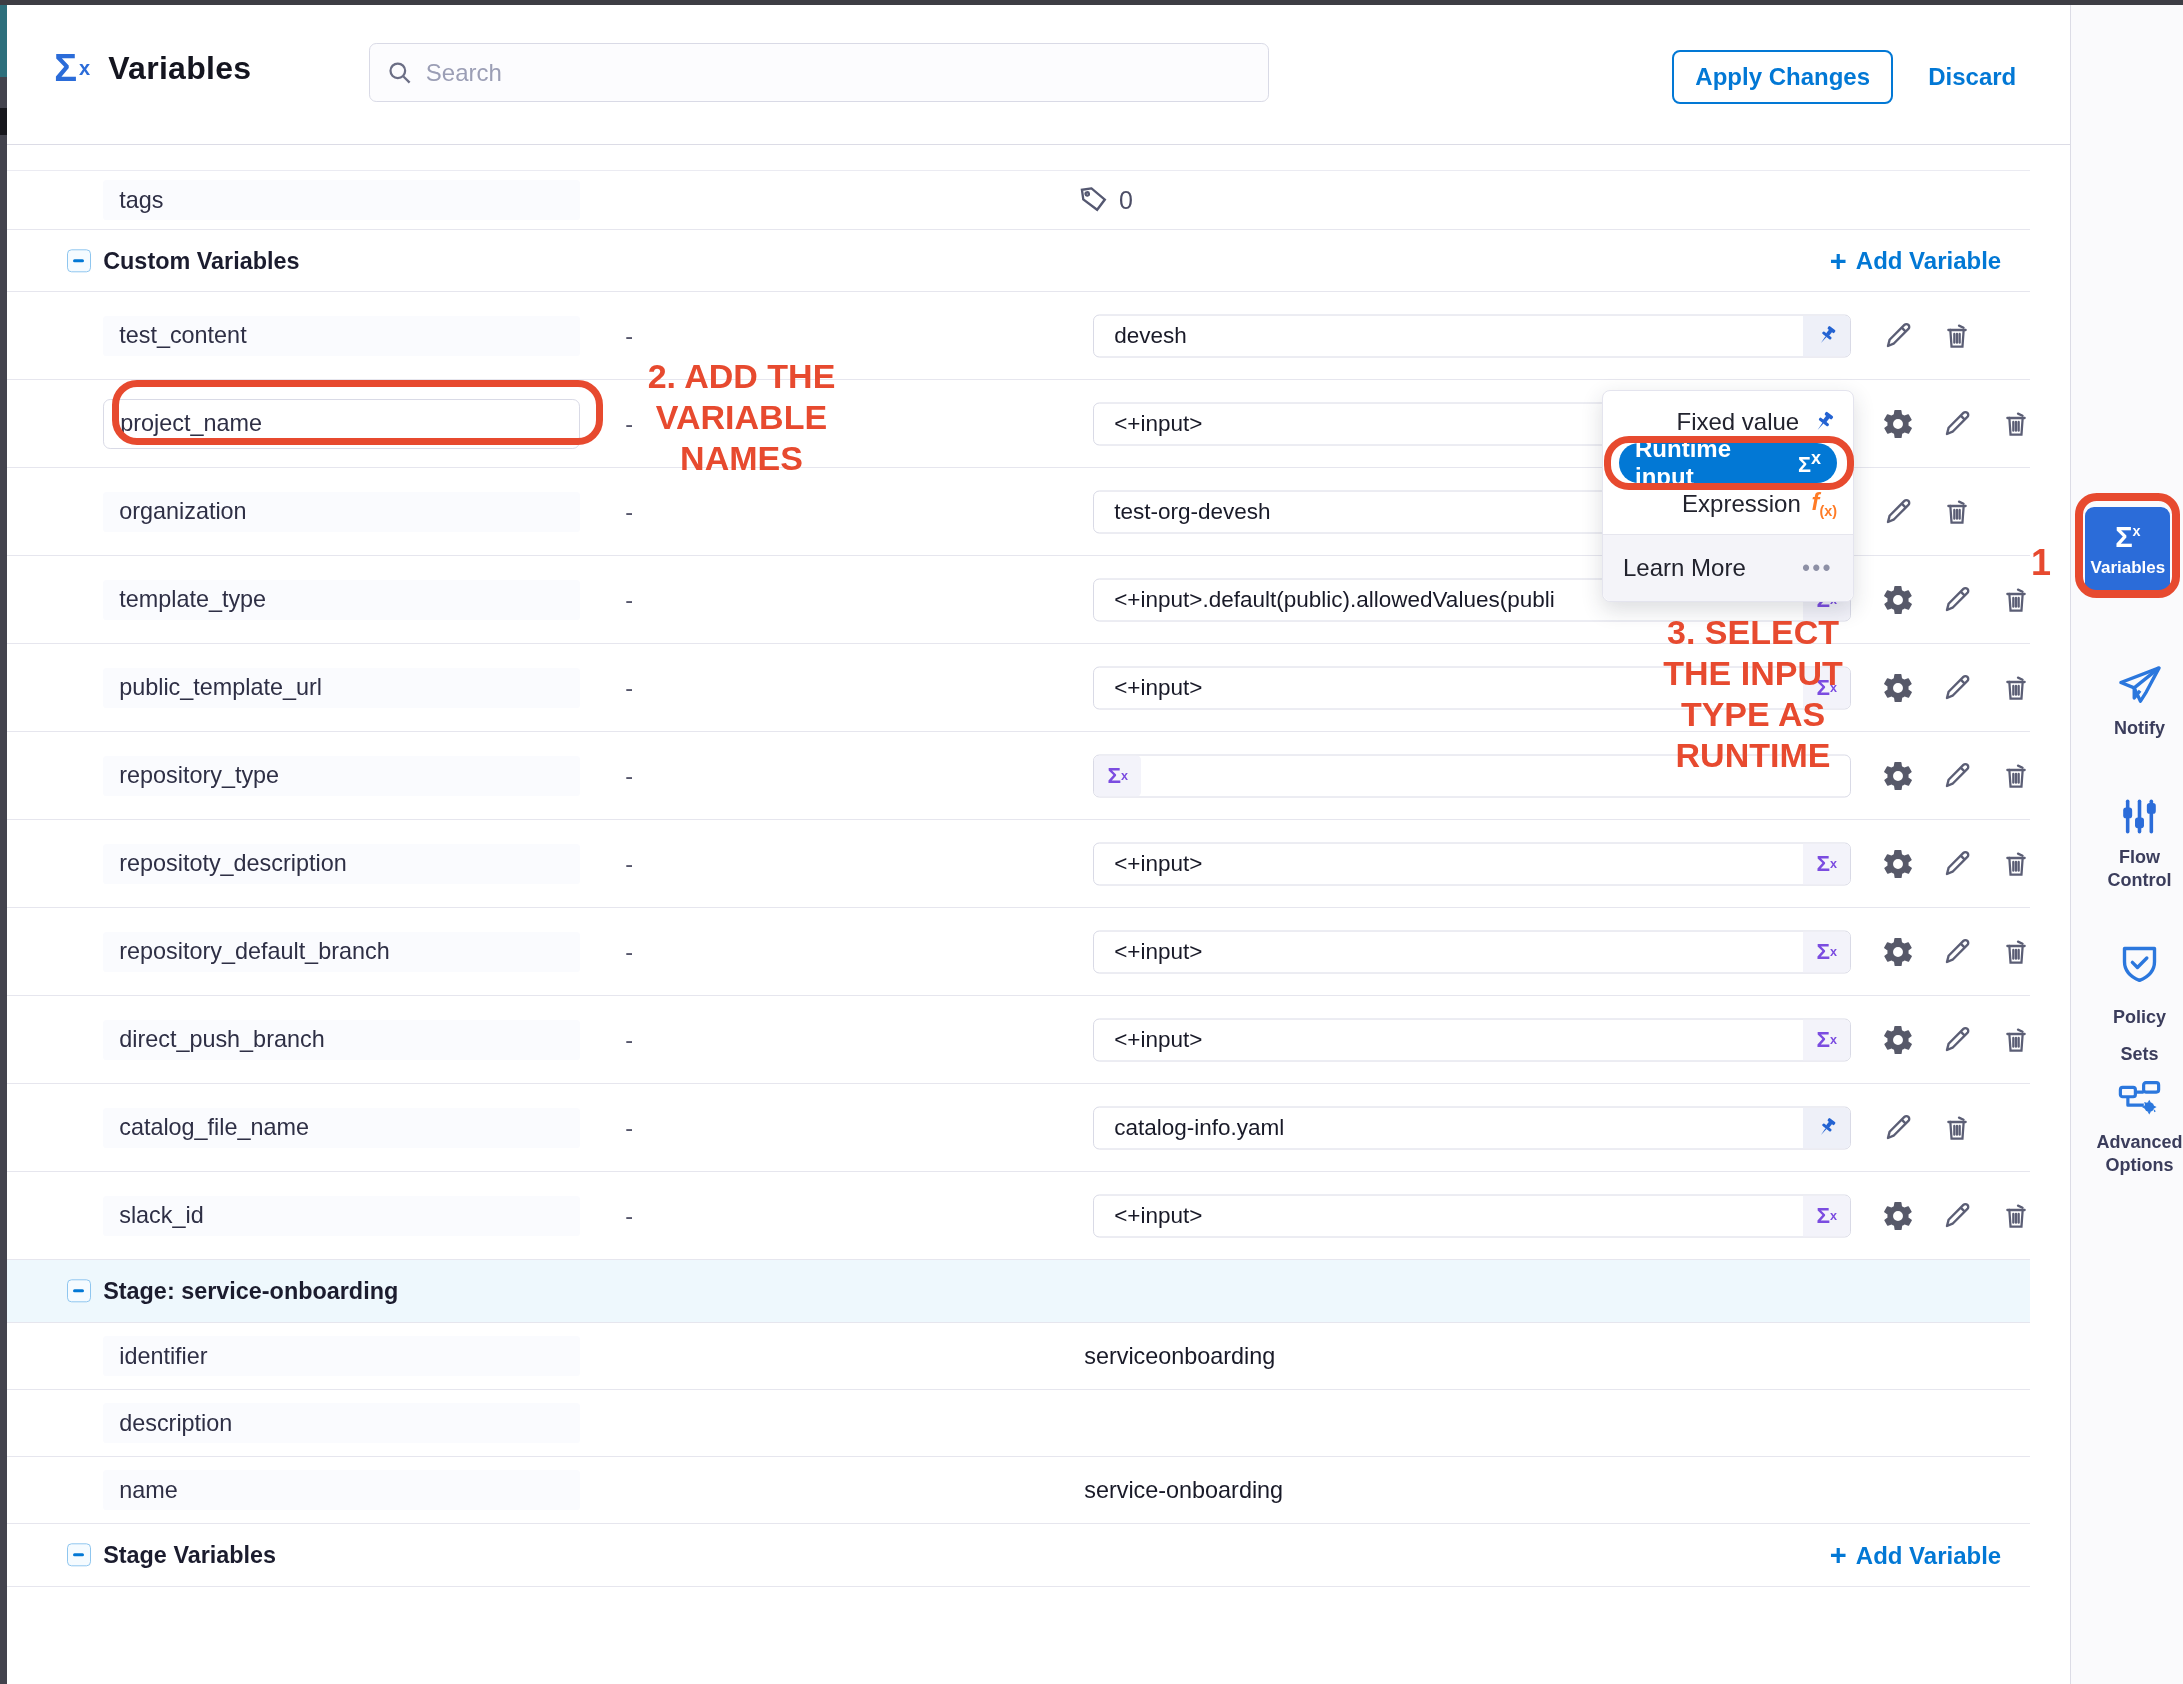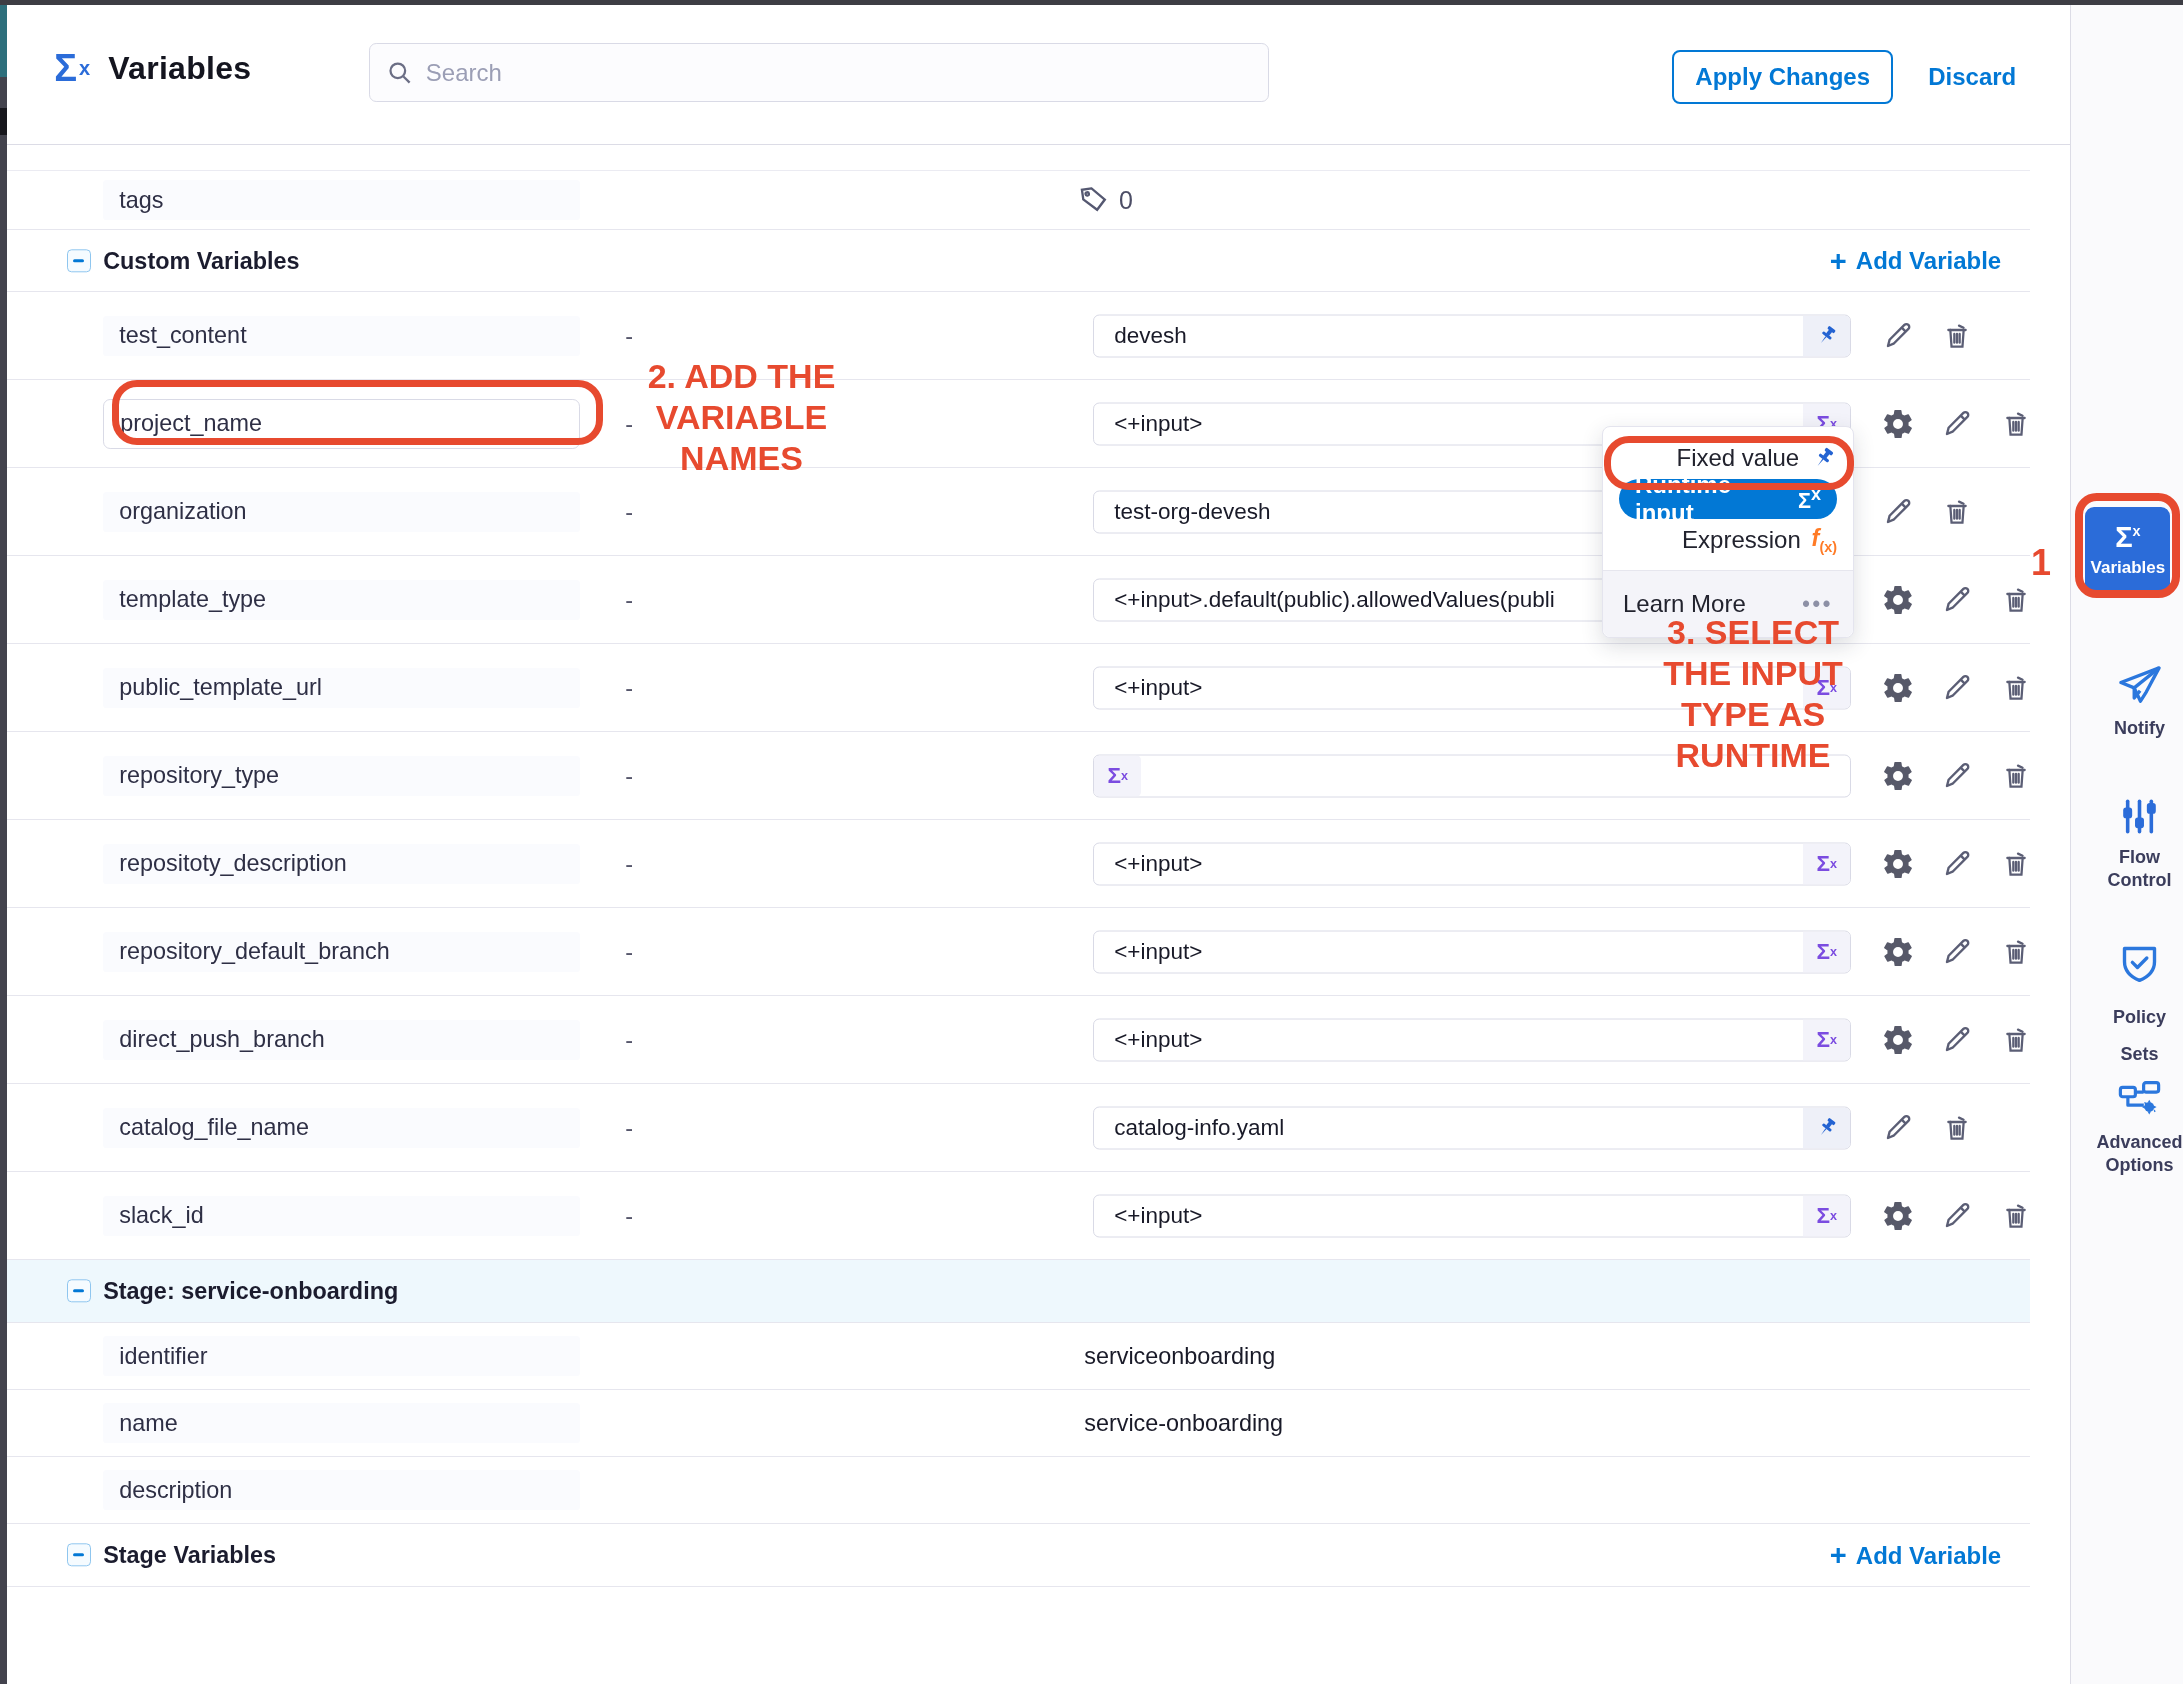--- a/index.html
+++ b/index.html
@@ -64,21 +64,21 @@
   .suffix{flex:0 0 47px;height:100%;display:flex;align-items:center;justify-content:center;border-radius:0 4.5px 4.5px 0;}
   .suffix.sigma-suffix{background:#f3f3fa;color:#7b4ce0;font-size:22.5px;font-weight:700;}
   .suffix.pin-suffix{background:#eef0f8;}
   .suffix sup{font-size:12.6px;font-weight:700;}
 
   .row-icons{position:absolute;left:1874px;top:50%;transform:translateY(-50%);display:flex;align-items:center;gap:25px;}
   .row-icons .icon{width:34px;height:34px;display:flex;align-items:center;justify-content:center;}
 
   
   .menu{position:absolute;left:1602px;top:390px;width:252px;background:#ffffff;border:0.9px solid #e4e4ee;border-radius:8px;
-        box-shadow:0 7.2px 21.6px rgba(40,41,61,.16);z-index:30;margin-top:36px;}
+        box-shadow:0 7.2px 21.6px rgba(40,41,61,.16);z-index:30;}
   .menu-items{padding:10.8px 0 9px 0;}
   .menu-item{height:41px;display:flex;align-items:center;justify-content:flex-end;gap:10.8px;padding:0 16px;font-size:24px;color:#22232e;}
   .menu-pill{display:inline-flex;align-items:center;gap:10.8px;background:#0278d5;color:#fff;border-radius:21.6px;
              height:40px;padding:0 16px;font-size:24px;font-weight:600;}
   .menu-pill .sig{font-weight:700;font-size:21.6px;}
   .fx-icon{color:#ff7b26;font-size:23.4px;font-weight:700;font-style:italic;}
   .fx-icon sub{font-size:14.4px;font-style:normal;}
   .menu-footer{height:67px;background:#f4f4f9;border-top:1.8px solid #e6e6ee;border-radius:0 0 8px 8px;
                display:flex;align-items:center;justify-content:space-between;padding:0 20px;}
   .menu-footer .lm{font-size:24px;color:#22232e;}
@@ -546,29 +546,29 @@
       </div>
 
       <div class="row h-stagerow">
         <div class="label-box">
           <span class="label-text">identifier</span>
         </div>
         <div class="stage-value">serviceonboarding</div>
       </div>
       <div class="row h-stagerow">
         <div class="label-box">
-          <span class="label-text">name</span>
-        </div>
-        <div class="stage-value">service-onboarding</div>
+          <span class="label-text">description</span>
+        </div>
+        <div class="stage-value"></div>
       </div>
       <div class="row h-stagerow">
         <div class="label-box">
-          <span class="label-text">description</span>
-        </div>
-        <div class="stage-value"></div>
+          <span class="label-text">name</span>
+        </div>
+        <div class="stage-value">service-onboarding</div>
       </div>
 
       <div class="row h-stagevars">
         <div class="sect-toggle">
             <div class="minus"></div>
           </div>
         <div class="sect-title">Stage Variables</div>
         <div class="add-variable">
           <span class="plus-glyph">+</span>
           <span>Add Variable</span>

